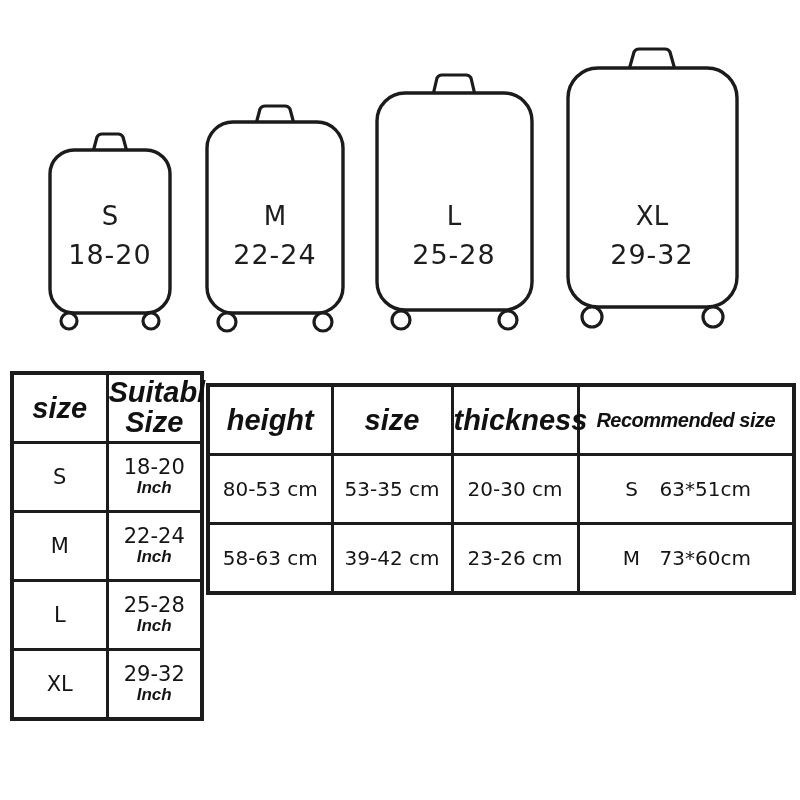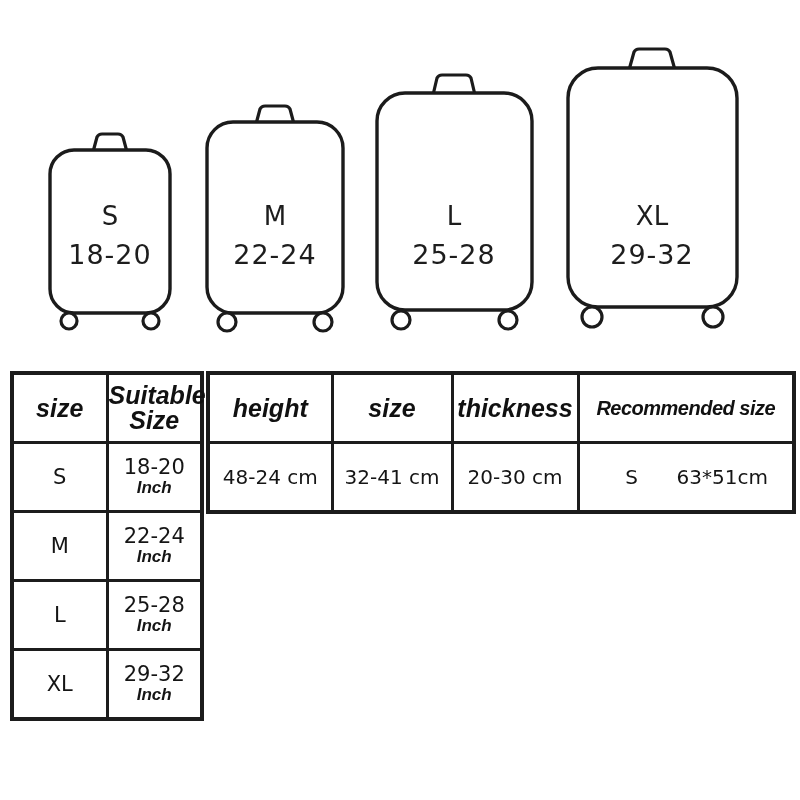--- a/index.html
+++ b/index.html
@@ -11,35 +11,35 @@
   .case svg{display:block;}
   .case .outline{fill:#ffffff;stroke:#1b1b1b;stroke-width:3.4;}
   .case .handle{fill:#ffffff;stroke:#1b1b1b;stroke-width:3.2;stroke-linejoin:round;}
   .case .wheel{fill:#ffffff;stroke:#1b1b1b;stroke-width:3.2;}
   .case text{fill:#1d1d1d;font-family:"DejaVu Sans",sans-serif;}
   .case .letter{font-size:26px;}
   .case .range{font-size:27px;letter-spacing:1px;}
 
   table{border-collapse:collapse;table-layout:fixed;position:absolute;background:#fff;}
   #size-table{left:10px;top:371px;width:190px;}
-  #dim-table{left:206px;top:371px;width:586px;}
+  #dim-table{left:206px;top:383px;width:586px;}
   th,td{border:3px solid #1c1c1c;text-align:center;vertical-align:middle;padding:0;}
   table{border:4px solid #1c1c1c;}
-  th{height:66px;font-style:italic;font-weight:bold;font-size:25px;color:#111;}
+  th{height:66px;font-style:italic;font-weight:bold;font-size:29px;color:#111;}
   #dim-table th.rec{font-size:20px;letter-spacing:-0.5px;}
   td{height:66px;font-family:"DejaVu Sans",sans-serif;font-size:20px;color:#151515;}
   #size-table td.szcol{font-size:21px;}
   .two-line{line-height:1.02;}
   .stack .num{font-size:21px;line-height:1.0;}
   .stack .inch{font-family:"Liberation Sans",sans-serif;font-style:italic;font-weight:bold;
                font-size:17px;line-height:0.95;margin-top:2px;}
   td.reccell .wrap{display:flex;align-items:center;justify-content:flex-start;
                    padding-left:36px;}
   td.reccell .rlabel{display:inline-block;width:32px;text-align:center;}
-  td.reccell .rvalue{display:inline-block;margin-left:29px;}
+  td.reccell .rvalue{display:inline-block;margin-left:12px;}
 </style>
 </head>
 <body>
 
 <div id="page">
 
   <div class="case" style="left:38px;top:128px;">
     <svg width="144" height="207" viewBox="0 0 144 207">
       <path class="handle" d="M55,24 L59,9 Q60.5,6 64,6 L80,6 Q83.5,6 85,9 L89,24"></path>
       <rect class="outline" x="12" y="22" width="120" height="163" rx="24"></rect>
@@ -145,26 +145,37 @@
         <col style="width:216px">
     </colgroup>
     <tbody>
         <tr>
       <th>height</th>
       <th>size</th>
       <th>thickness</th>
       <th class="rec">Recommended size</th>
     </tr>
     <tr>
-      <td>48-24 cm</td>
-      <td>32-41 cm</td>
+      <td>80-53 cm</td>
+      <td>53-35 cm</td>
       <td>20-30 cm</td>
       <td class="reccell">
         <div class="wrap">
           <span class="rlabel">S</span>
           <span class="rvalue">63*51cm</span>
+        </div>
+      </td>
+    </tr>
+    <tr>
+      <td>58-63 cm</td>
+      <td>39-42 cm</td>
+      <td>23-26 cm</td>
+      <td class="reccell">
+        <div class="wrap">
+          <span class="rlabel">M</span>
+          <span class="rvalue">73*60cm</span>
         </div>
       </td>
     </tr>
   </tbody>
     </table>
 
 </div>
 
 </body></html>

